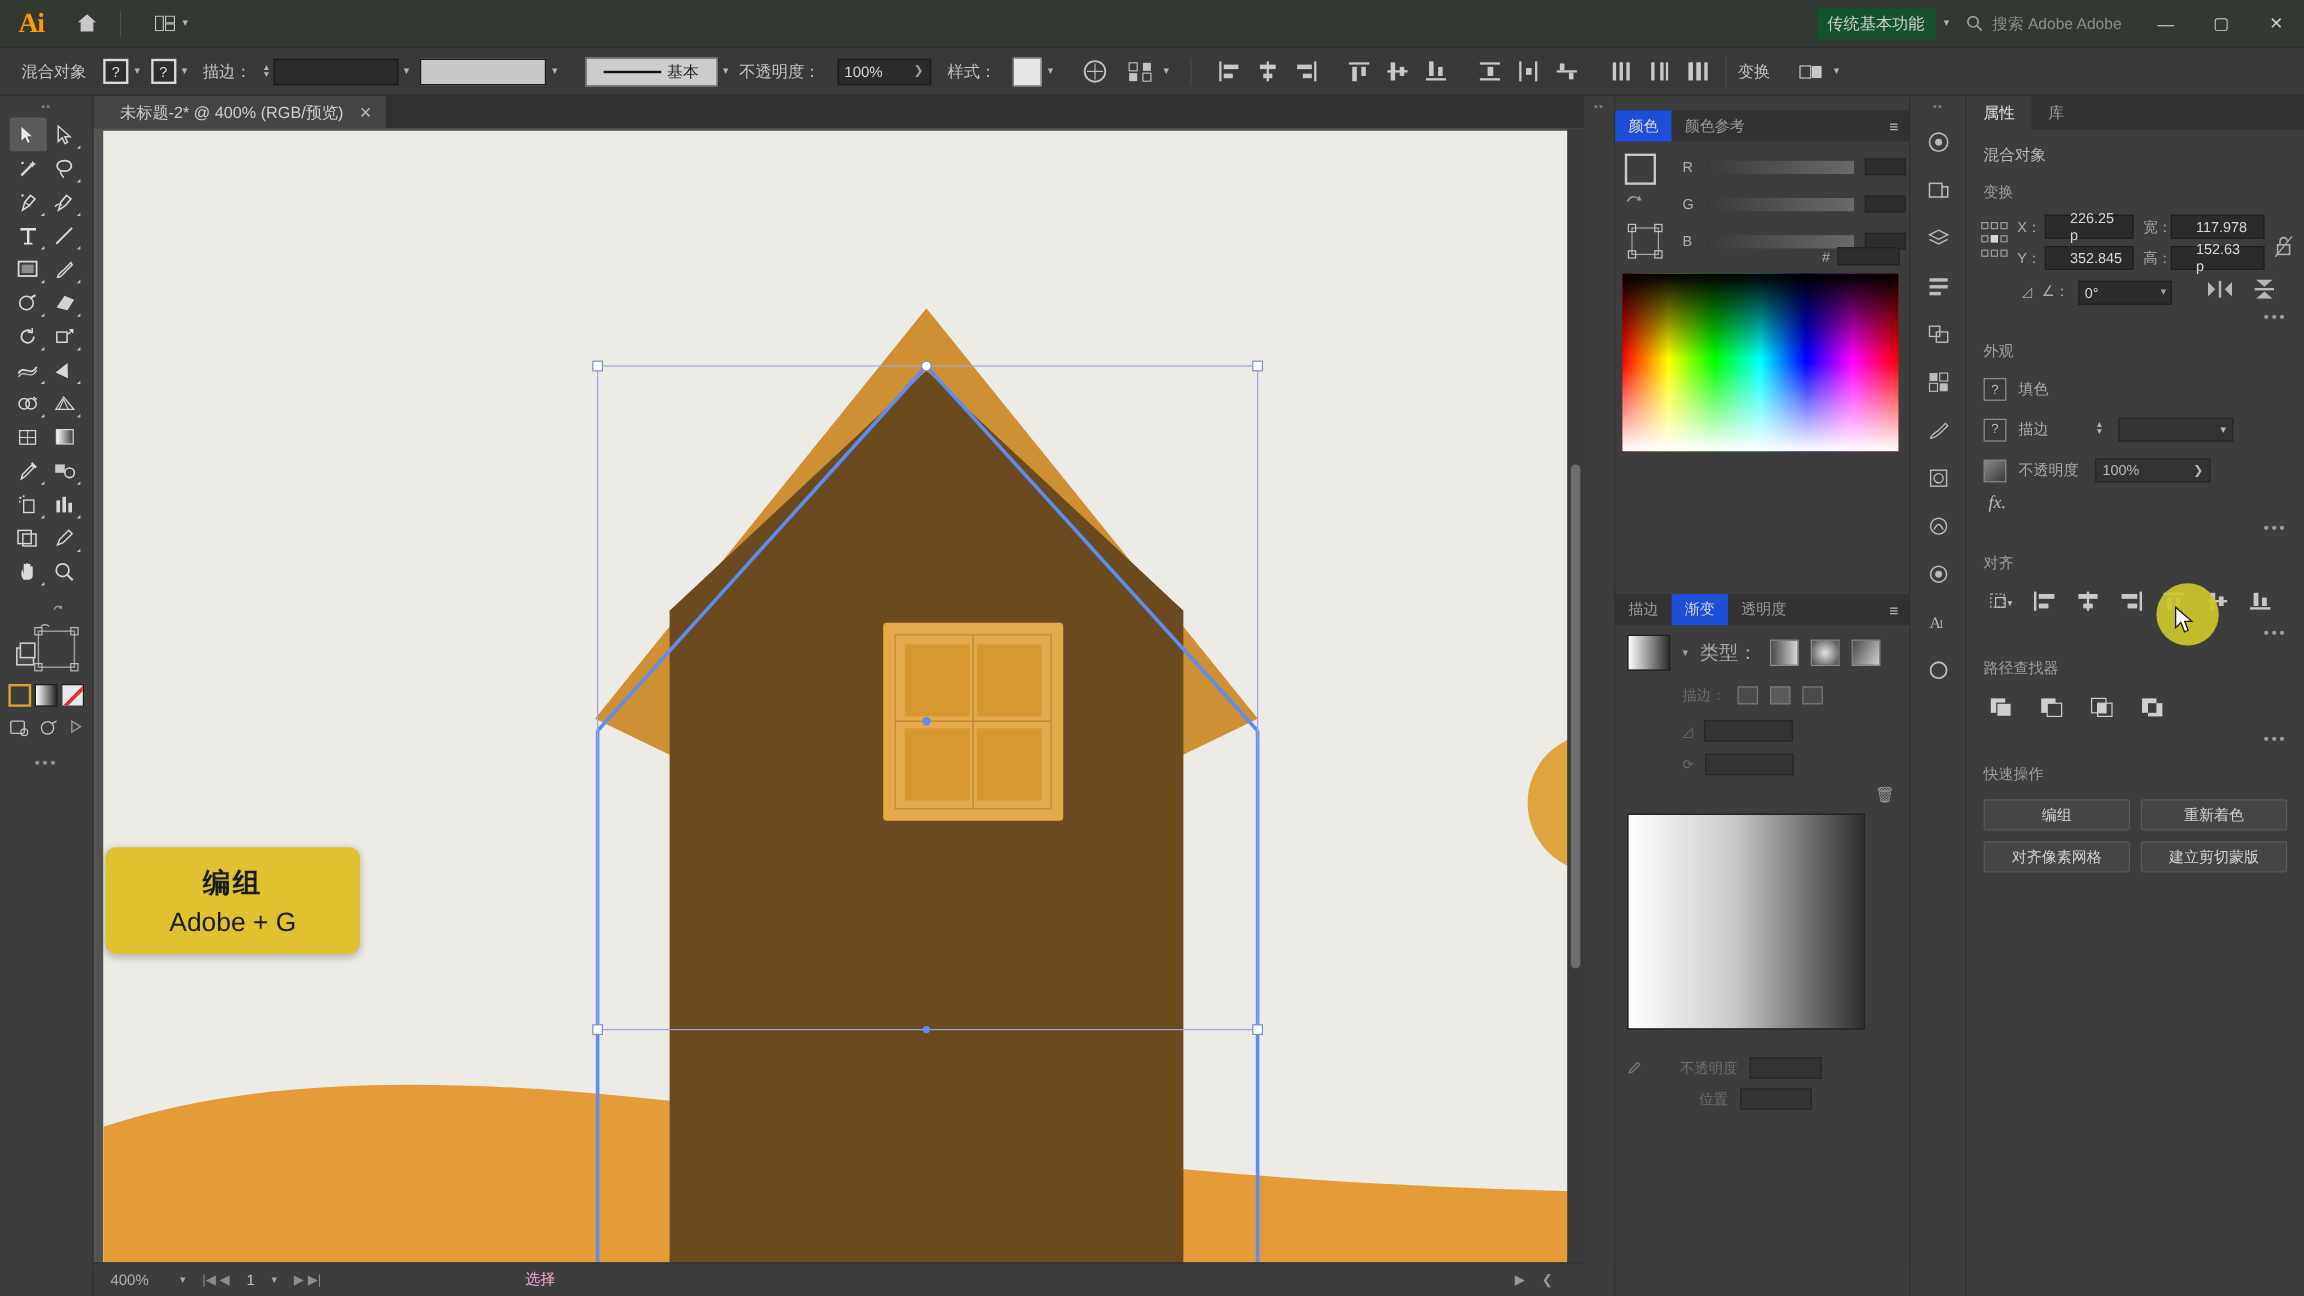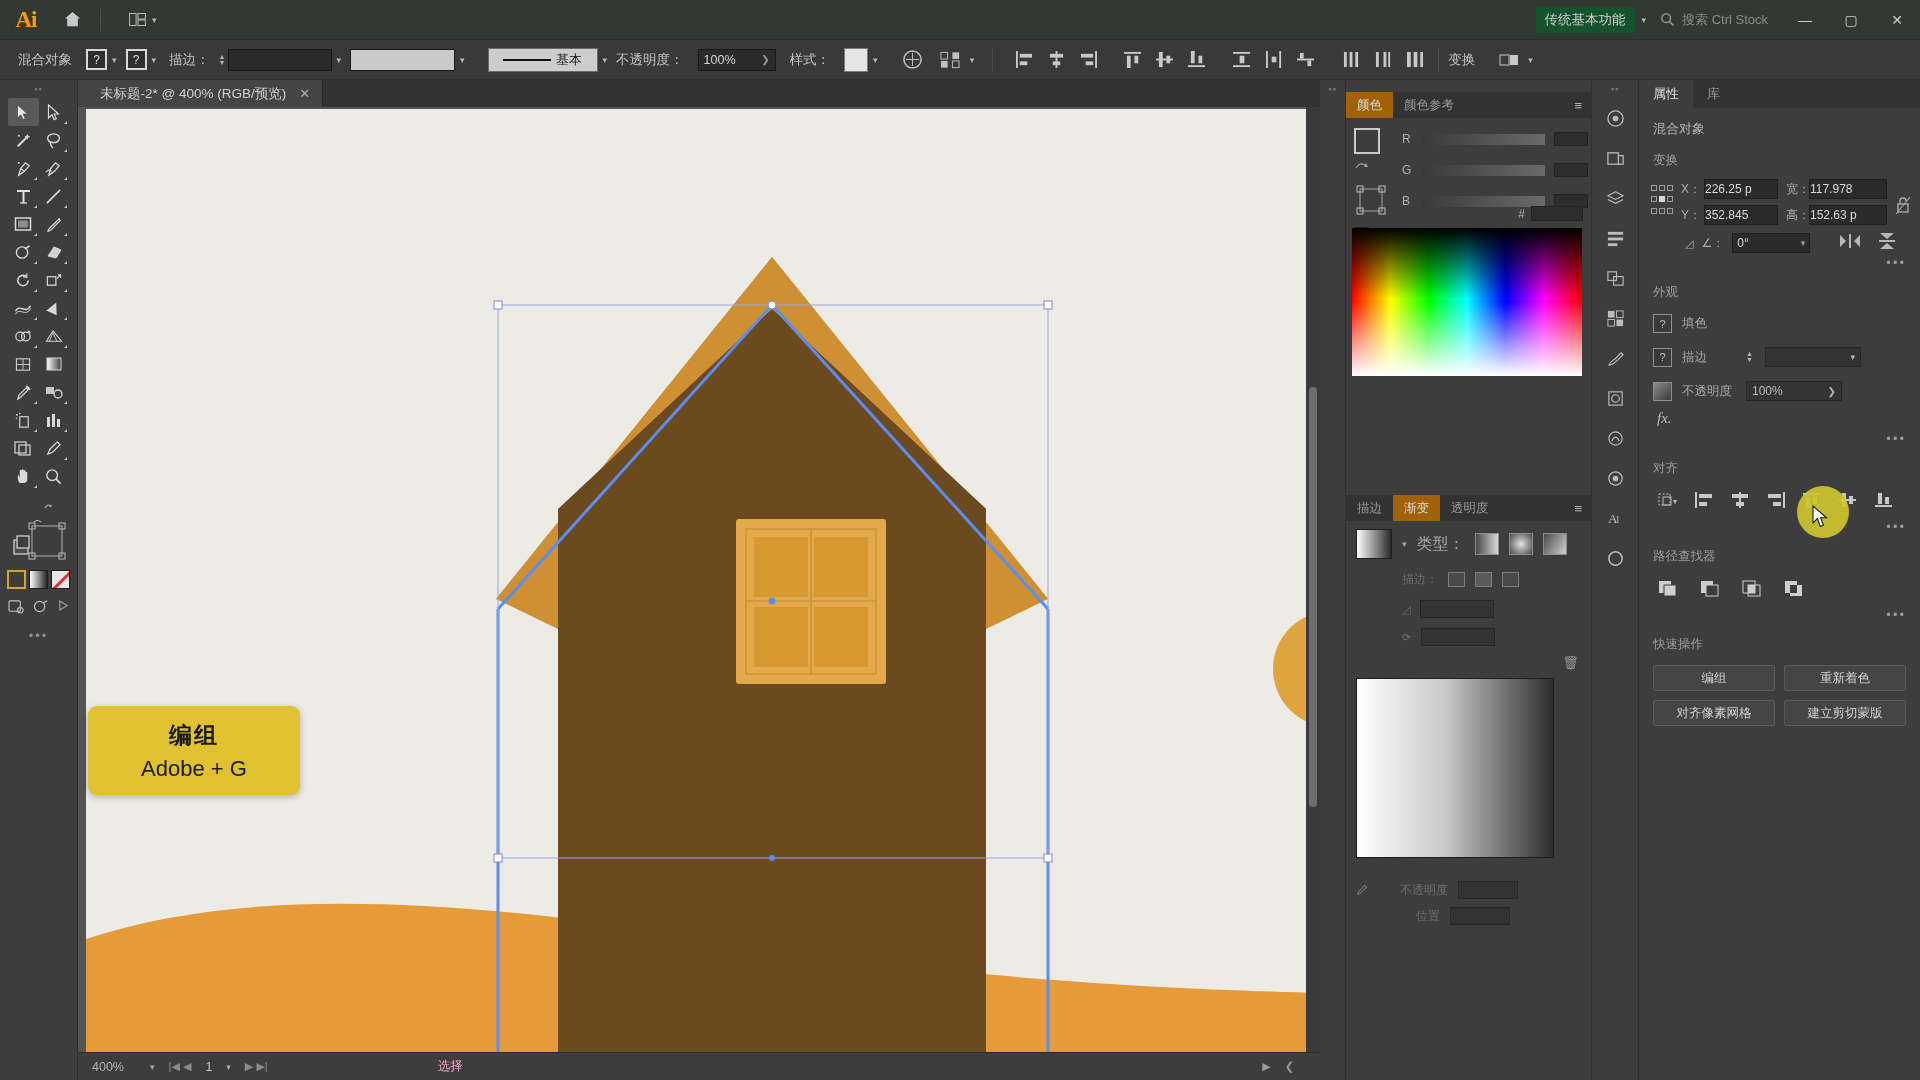--- a/index.html
+++ b/index.html
@@ -130,21 +130,21 @@
   
   .dockrail-left{
     position:absolute; left:1320px; top:80px; width:26px; height:1000px; background:#3d3d3d;
     border-right:1px solid #313131;
   }
   .colorpanel{
     position:absolute; left:1346px; top:92px; width:245px; height:395px; background:#3d3d3d;
   }
   .panel-tabs{ display:flex; align-items:center; height:26px; background:#323232; }
   .ptab{ padding:0 11px;height:26px;display:flex;align-items:center;color:#9b9b9b;font-size:12.5px;}
-  .ptab.active{ background:#a16207;color:#dcdcdc; }
+  .ptab.active{ background:#1d4ed8;color:#dcdcdc; }
   .ptab-menu{ margin-left:auto;padding-right:9px;color:#b4b4b4;font-size:13px;}
   .color-body{ position:relative;height:calc(100% - 26px); }
   .cp-swatchstack{ position:absolute; left:8px; top:10px; width:44px; }
   .cp-sw-big{ width:26px;height:26px;border:1px solid #1d1d1d; }
   .cp-rgbrow{ position:absolute;left:56px;width:186px;display:flex;align-items:center;gap:9px;}
   .cp-rgbrow .lbl{ color:#b0b0b0;font-size:12px;width:11px;}
   .cp-slider{ flex:1;height:11px;background:linear-gradient(90deg,#3a3a3a,#6a6a6a); }
   .cp-val{ width:34px;height:14px;background:#2d2d2d;border:1px solid #222; }
   .cp-spectrum{
     position:absolute;left:6px;top:110px;width:230px;height:148px;
@@ -197,21 +197,21 @@
   .pp-xy{ display:flex;padding:4px 12px 0 12px;gap:8px;align-items:flex-start;}
   .ref-grid{ width:32px;height:32px;display:grid;grid-template-columns:repeat(3,1fr);
              grid-template-rows:repeat(3,1fr);gap:2px;margin-top:6px;}
   .ref-dot{ width:6px;height:6px;border:1px solid #9d9d9d; }
   .ref-dot.on{ background:#d8d8d8;border-color:#d8d8d8;}
   .fldgrp{ display:flex;flex-direction:column;gap:6px; }
   .fldrow{ display:flex;align-items:center;gap:5px; }
   .fld-lbl{ color:#acacac;font-size:12px;width:18px;text-align:right; }
   .fld{
     width:74px;height:20px;background:#2b2b2b;border:1px solid #1e1e1e;color:#d8d8d8;
-    font-size:12px;display:flex;align-items:center;padding:0 0;
+    font-size:12px;display:flex;align-items:center;padding:0 20px;
   }
   .fld.wide{ width:78px; }
   .pp-rotrow{ display:flex;align-items:center;gap:8px;padding:8px 12px 0 46px; }
   .rot-fld{ width:78px;height:20px;background:#2b2b2b;border:1px solid #1e1e1e;color:#d8d8d8;
             font-size:12px;display:flex;align-items:center;justify-content:space-between;padding:0 4px;}
   .pp-approw{ display:flex;align-items:center;gap:10px;padding:7px 14px; }
   .app-sw{ width:19px;height:19px;border:1px solid #8f8f8f;display:flex;align-items:center;
            justify-content:center;color:#bbb;font-size:11px;background:#3a3a3a;}
   .app-lbl{ color:#a9a9a9;font-size:12.5px;width:54px; }
   .app-fld{ width:96px;height:20px;background:#333;border:1px solid #262626;display:flex;
@@ -273,21 +273,21 @@
     </div>
 
     <div class="menubar-right">
       <div class="ws-name">传统基本功能</div>
       <span style="color:#b5b5b5;font-size:9px;margin-left:7px;">▾</span>
       <div class="search-stock">
         <svg width="15" height="15" viewBox="0 0 16 16">
           <circle cx="6.6" cy="6.6" r="4.6" fill="none" stroke="#9c9c9c" stroke-width="1.5"></circle>
           <line x1="10" y1="10" x2="14.4" y2="14.4" stroke="#9c9c9c" stroke-width="1.6"></line>
         </svg>
-        <span>搜索 Ctrl Stock</span>
+        <span>搜索 Adobe Adobe</span>
       </div>
       <div class="win-ctrls">
         <div class="win-btn">—</div>
         <div class="win-btn">▢</div>
         <div class="win-btn">✕</div>
       </div>
     </div>
   </div>
 
   <div class="watermark">

